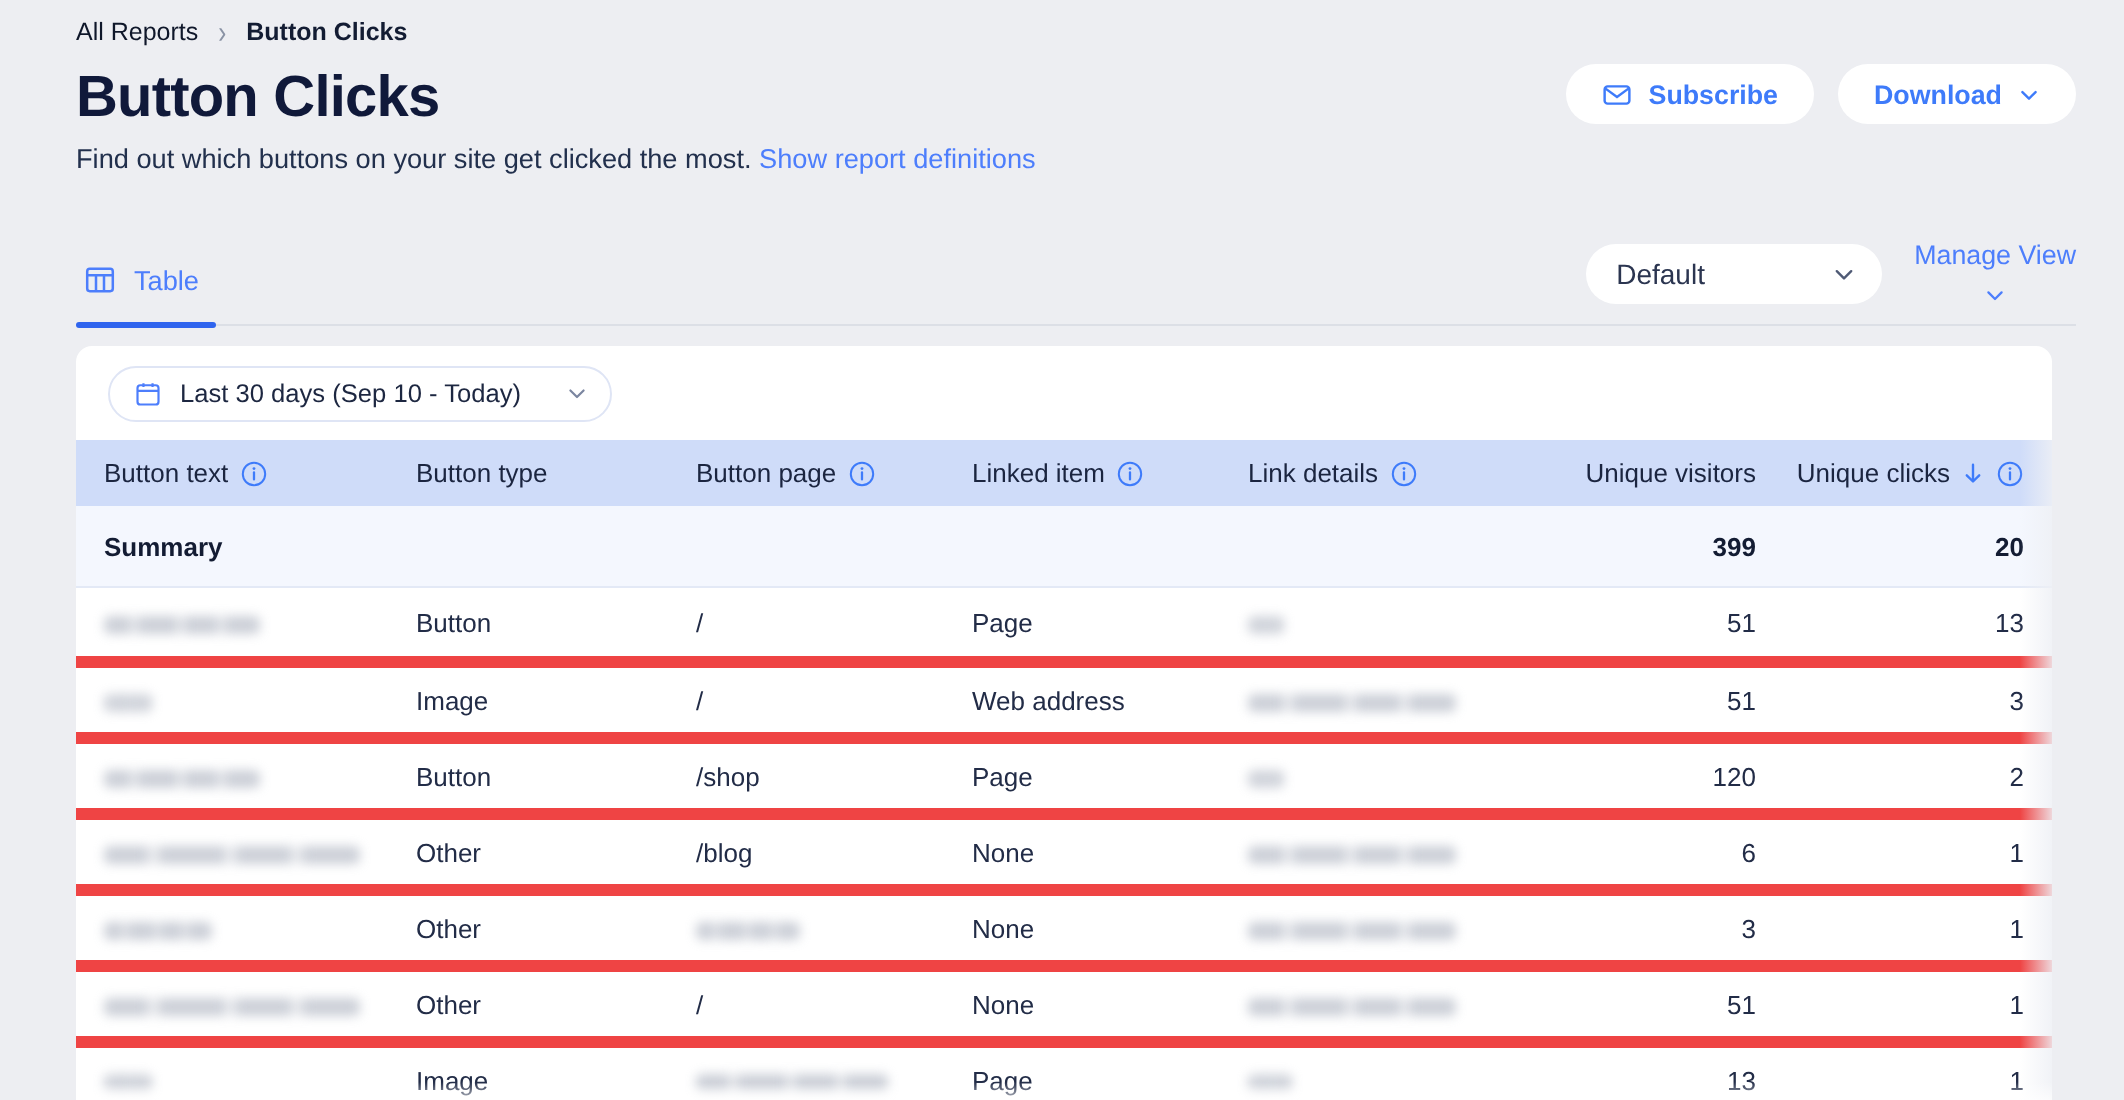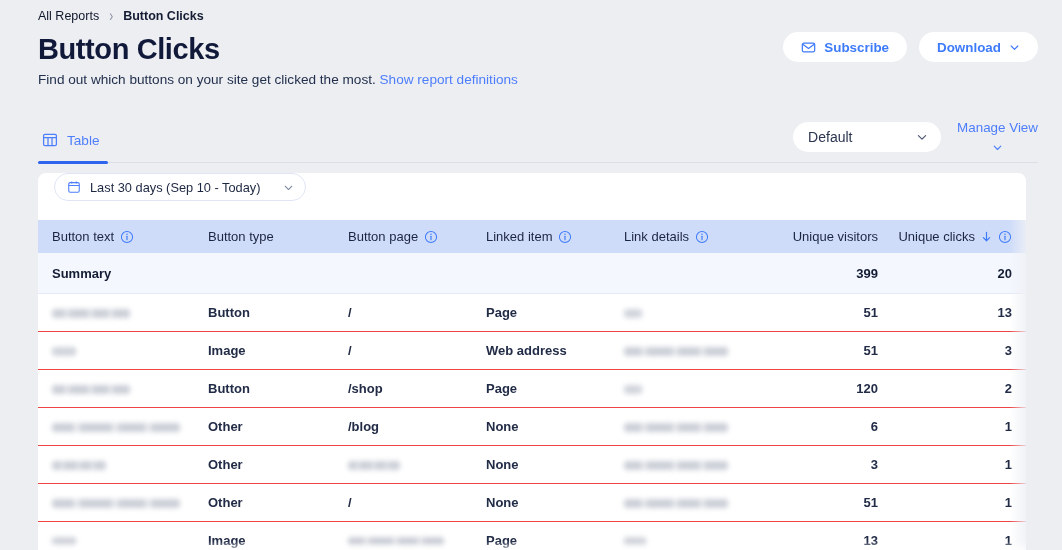--- a/index.html
+++ b/index.html
@@ -147,21 +147,21 @@
     margin: 9px 0 0 38px;
     width: 988px;
     height: 380px;
     background: #ffffff;
     border-radius: 8px 8px 0 0;
     overflow: hidden;
   }
 
   .card-toolbar {
     display: flex;
-    align-items: flex-start;
+    align-items: center;
     justify-content: space-between;
     height: 47px;
     padding: 0 18px 0 16px;
   }
   .date-pill {
     display: flex;
     align-items: center;
     gap: 9px;
     width: 252px;
     height: 28px;
@@ -206,25 +206,24 @@
   }
   thead th.num { text-align: center; padding: 0 14px 0 0; }
   .th-inner { display: flex; align-items: center; gap: 6px; }
   .th-inner.right { justify-content: flex-end; }
 
   tbody td {
     font-size: 13px;
     color: #222c47;
     height: 38px;
     padding: 0 0 0 14px;
-    border-bottom: 1px solid #ef4444;
+    border-bottom: 6px solid #ef4444;
     vertical-align: middle;
     white-space: nowrap;
     overflow: hidden;
-    font-weight: bold;
   }
   tbody td.num { text-align: right; padding: 0 14px 0 0; }
 
   tr.summary td {
     background: #f4f7fe;
     font-weight: 700;
     color: #131c33;
     height: 40px;
     border-bottom: 1px solid #e3e9f6;
   }

